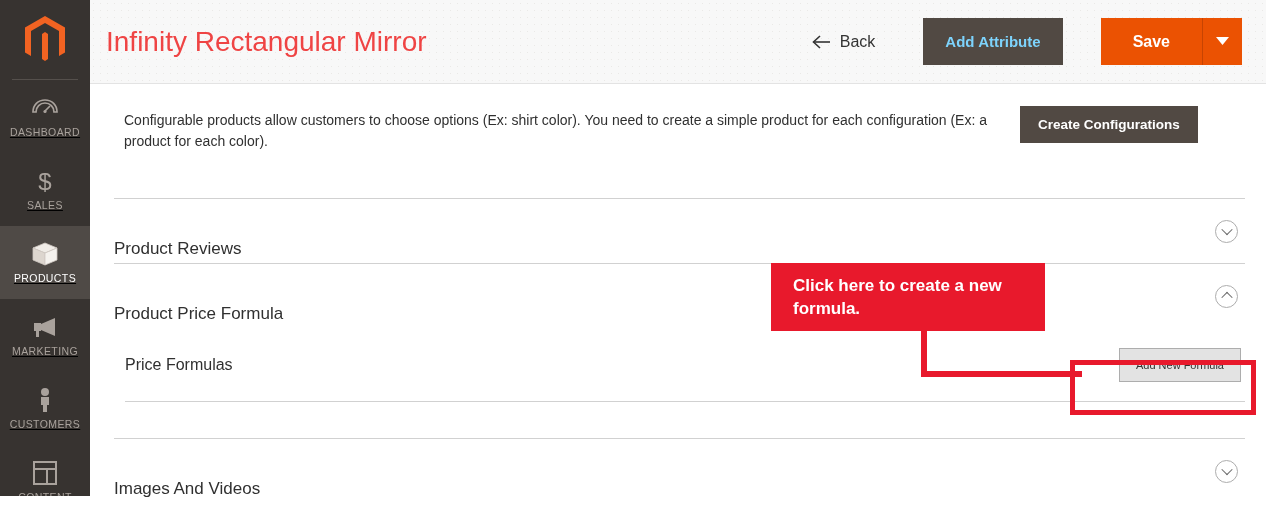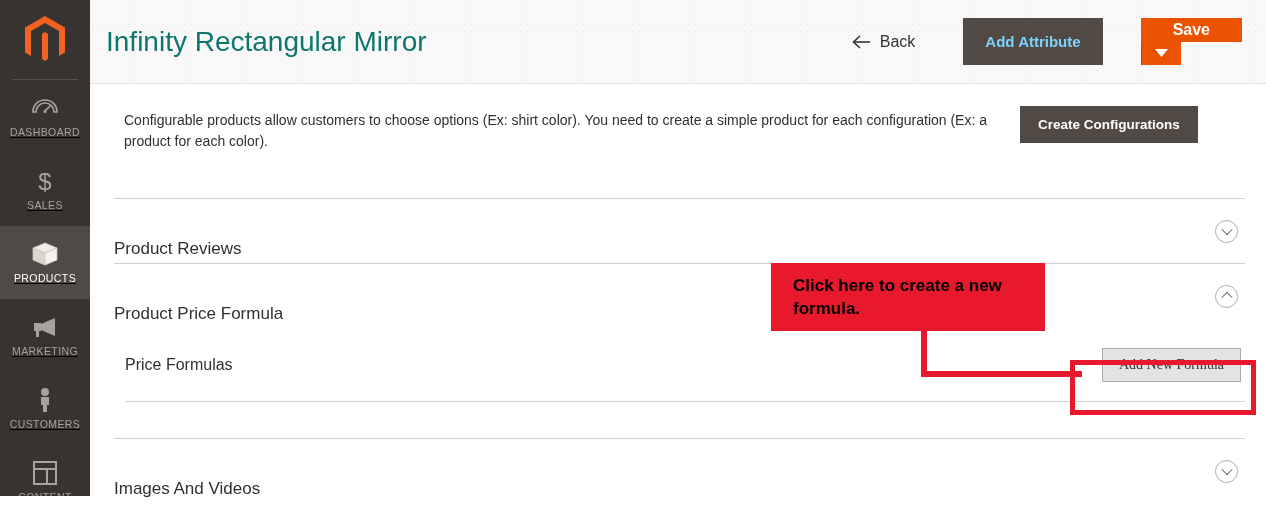--- a/index.html
+++ b/index.html
@@ -71,21 +71,21 @@
     content: "";
     position: absolute; inset: 0;
     background-image: radial-gradient(#e8e6e4 0.6px, transparent 0.7px);
     background-size: 7px 7px;
     pointer-events: none;
     opacity: .85;
   }
   .page-title {
     font-size: 28px;
     font-weight: 400;
-    color: #0f766e;
+    color: #ef4444;
     flex: 1 1 auto;
     position: relative;
     white-space: nowrap;
   }
   .hdr-actions { display: flex; align-items: center; gap: 16px; position: relative; }
   .back-btn {
     display: flex; align-items: center; gap: 9px;
     font-size: 16px; color: #333333;
     background: transparent; border: none;
     cursor: pointer;
@@ -94,21 +94,21 @@
     font-family: "Liberation Sans", sans-serif;
   }
   .btn-dark {
     background: #514943; color: #7dd3fc;
     border: none; cursor: pointer;
     font-size: 15px; font-weight: bold;
     padding: 0 22px; height: 47px;
     font-family: "Liberation Sans", sans-serif;
     white-space: nowrap;
   }
-  .save-group { display: flex; margin-left: 22px; height: 47px; flex-direction: column; }
+  .save-group { display: flex; margin-left: 22px; height: 47px; }
   .btn-save {
     background: #eb5202; color: #ffffff;
     border: none; cursor: pointer;
     font-size: 16px; font-weight: bold;
     padding: 0 32px; height: 47px;
     font-family: "Liberation Sans", sans-serif;
   }
   .btn-save-caret {
     background: #eb5202; color: #ffffff;
     border: none; border-left: 1px solid #c74402;
@@ -182,41 +182,41 @@
     padding-right: 4px;
   }
   .sub-title {
     font-size: 16px; color: #303030;
     flex: 1 1 auto;
   }
   .btn-add-formula {
     background: #e3e3e3;
     border: 1px solid #adadad;
     color: #333333;
-    font-size: 14px;
+    font-size: 11px;
     padding: 0 16px; height: 34px;
     cursor: pointer;
     flex: 0 0 auto;
-    font-family: Liberation Serif, serif;
+    font-family: Liberation Sans, sans-serif;
     white-space: nowrap;
     text-align: right;
   }
   .spacer-row { height: 36px; }
 
   
   .annot { position: absolute; pointer-events: none; }
   .callout {
     left: 771px; top: 263px;
     width: 274px; height: 68px;
     background: #e8192c;
     padding: 11px 0 0 22px;
     pointer-events: auto;
   }
   .callout-text {
-    color: #000000;
+    color: #ffffff;
     font-size: 17px;
     font-weight: bold;
     line-height: 1.38;
     font-family: "Liberation Sans", sans-serif;
   }
   .conn-v {
     left: 921px; top: 331px;
     width: 6px; height: 46px;
     background: #e8192c;
   }

